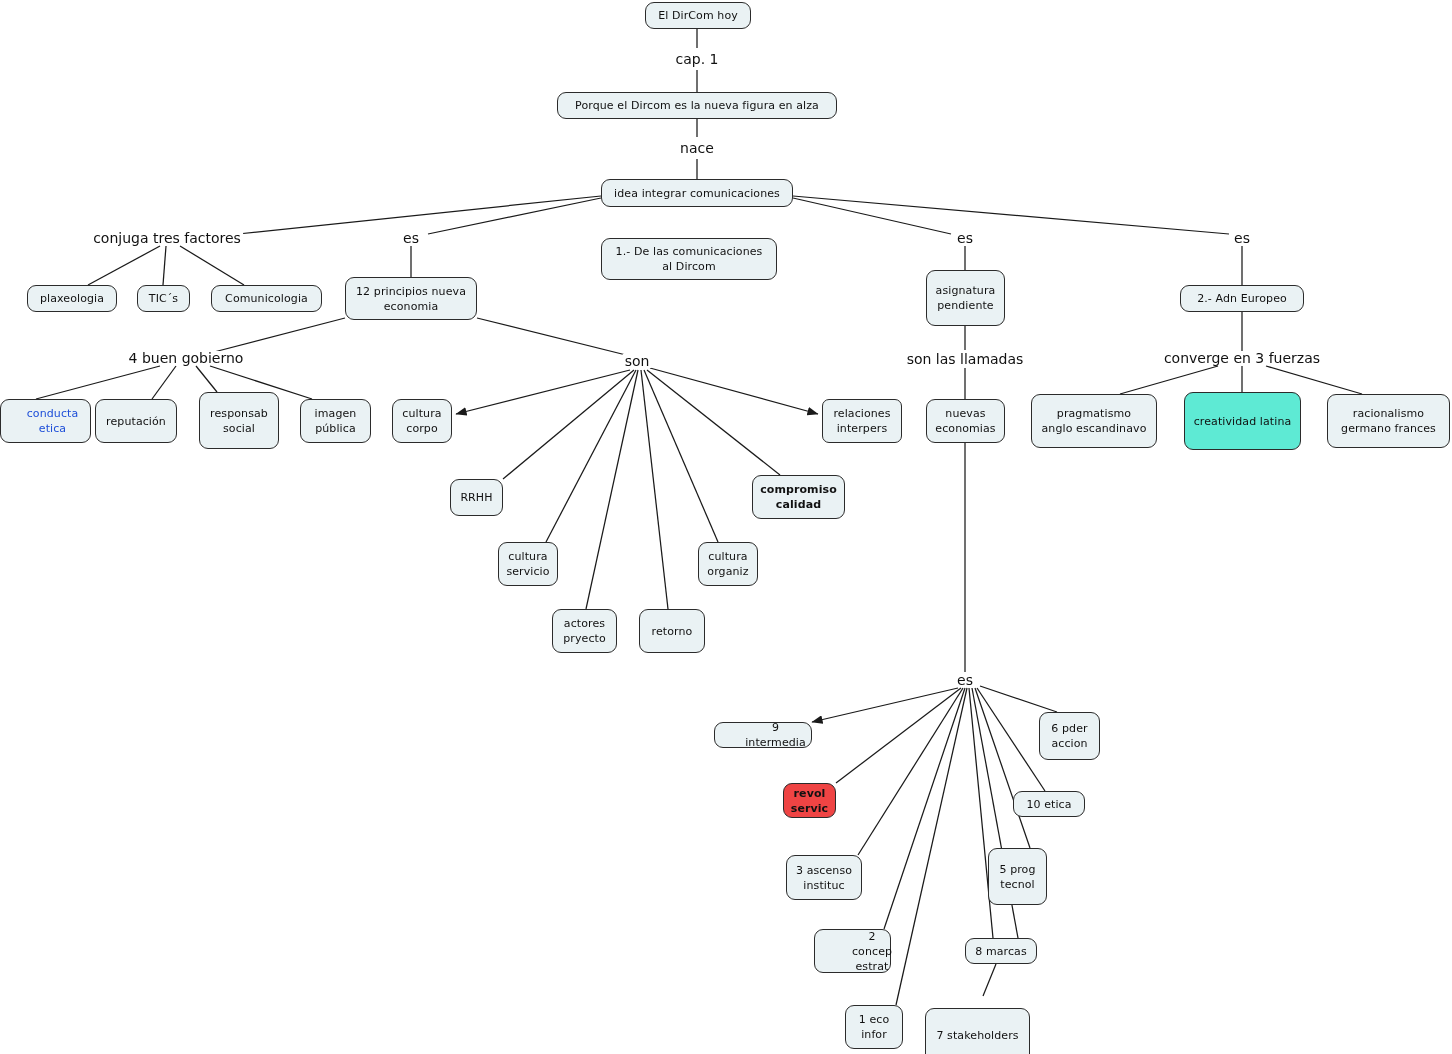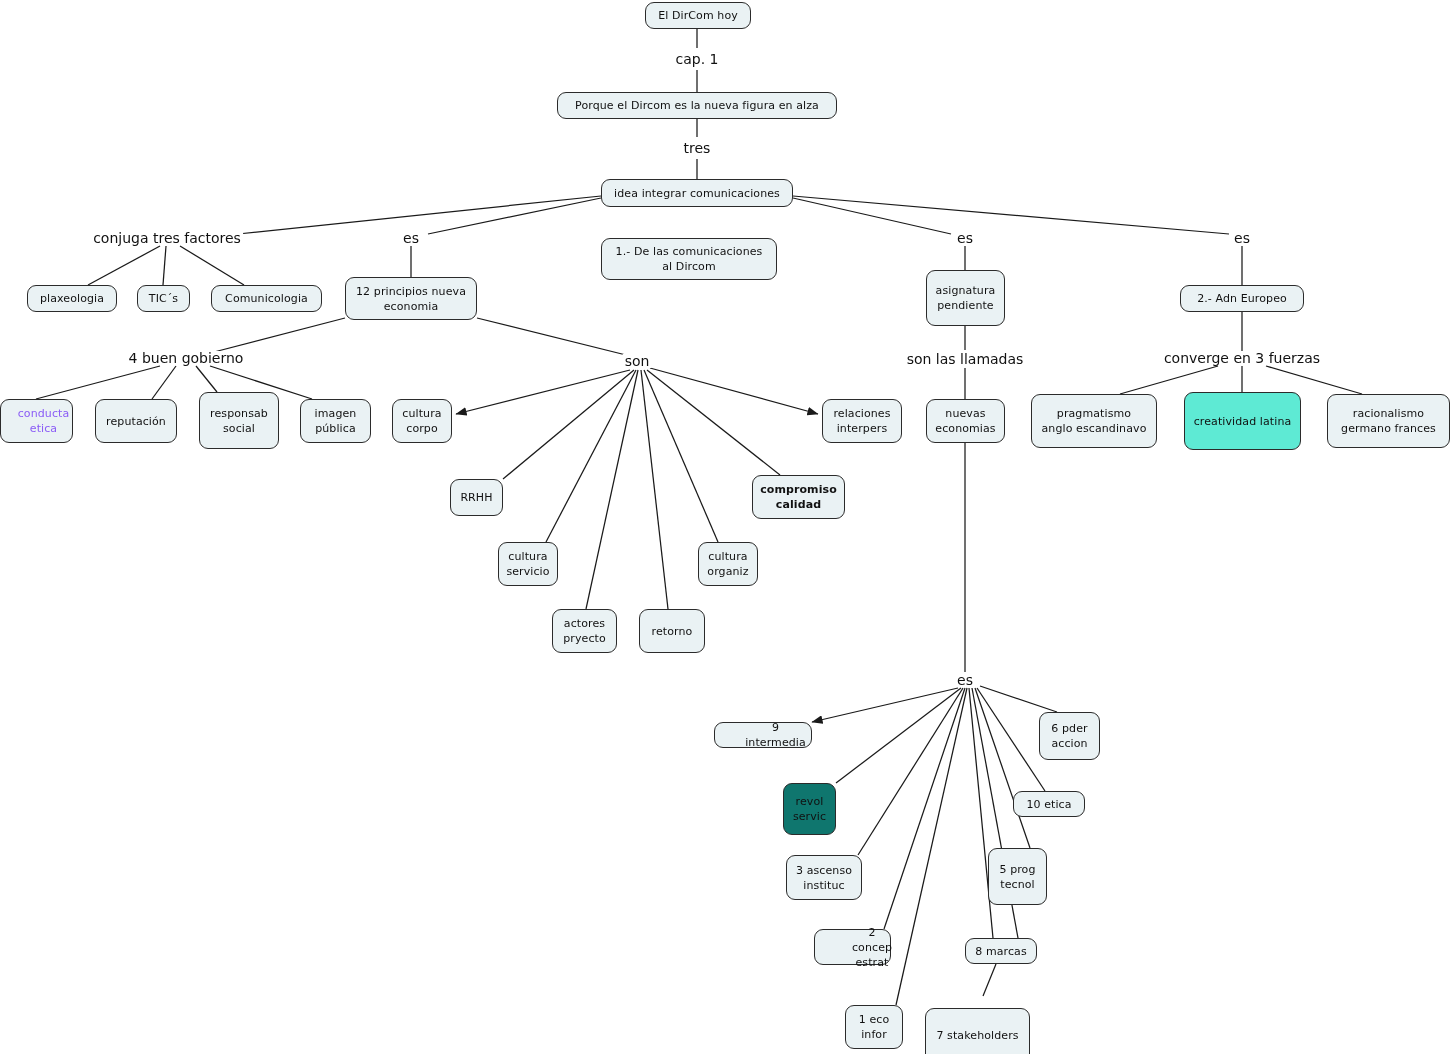--- a/index.html
+++ b/index.html
@@ -122,30 +122,30 @@
       <div class="node" style="left: 27px; top: 285px; width: 90px; height: 27px; background: rgb(234, 242, 244); border-color: rgb(43, 43, 43); color: rgb(17, 17, 17);">plaxeologia</div>
       <div class="node" style="left: 137px; top: 285px; width: 53px; height: 27px; background: rgb(234, 242, 244); border-color: rgb(43, 43, 43); color: rgb(17, 17, 17);">TIC´s</div>
       <div class="node" style="left: 211px; top: 285px; width: 111px; height: 27px; background: rgb(234, 242, 244); border-color: rgb(43, 43, 43); color: rgb(17, 17, 17);">Comunicologia</div>
       <div class="node" style="left: 345px; top: 277px; width: 132px; height: 43px; background: rgb(234, 242, 244); border-color: rgb(43, 43, 43); color: rgb(17, 17, 17);">12 principios nueva
 economia</div>
       <div class="node" style="left: 601px; top: 238px; width: 176px; height: 42px; background: rgb(234, 242, 244); border-color: rgb(43, 43, 43); color: rgb(17, 17, 17);">1.- De las comunicaciones
 al Dircom</div>
       <div class="node" style="left: 926px; top: 270px; width: 79px; height: 56px; background: rgb(234, 242, 244); border-color: rgb(43, 43, 43); color: rgb(17, 17, 17);">asignatura
 pendiente</div>
       <div class="node" style="left: 1180px; top: 285px; width: 124px; height: 27px; background: rgb(234, 242, 244); border-color: rgb(43, 43, 43); color: rgb(17, 17, 17);">2.- Adn Europeo</div>
-      <div class="node" style="left: 0px; top: 399px; width: 73px; height: 44px; background: rgb(234, 242, 244); border-color: rgb(43, 43, 43); color: #8b5cf6; padding-left: 20px;">conducta
+      <div class="node" style="left: 0px; top: 399px; width: 91px; height: 44px; background: rgb(234, 242, 244); border-color: rgb(43, 43, 43); color: #1d4ed8; padding-left: 20px;">conducta
 etica</div>
       <div class="node" style="left: 95px; top: 399px; width: 82px; height: 44px; background: rgb(234, 242, 244); border-color: rgb(43, 43, 43); color: rgb(17, 17, 17);">reputación</div>
       <div class="node" style="left: 199px; top: 392px; width: 80px; height: 57px; background: rgb(234, 242, 244); border-color: rgb(43, 43, 43); color: rgb(17, 17, 17);">responsab
 social</div>
       <div class="node" style="left: 300px; top: 399px; width: 71px; height: 44px; background: rgb(234, 242, 244); border-color: rgb(43, 43, 43); color: rgb(17, 17, 17);">imagen
 pública</div>
       <div class="node" style="left: 392px; top: 399px; width: 60px; height: 44px; background: rgb(234, 242, 244); border-color: rgb(43, 43, 43); color: rgb(17, 17, 17);">cultura
 corpo</div>
-      <div class="node" style="left: 822px; top: 399px; width: 80px; height: 44px; background: rgb(234, 242, 244); border-color: rgb(43, 43, 43); color: rgb(17, 17, 17);">relaciones
+      <div class="node" style="left: 822px; top: 399px; width: 80px; height: 44px; background: rgb(234, 242, 244); border-color: rgb(43, 43, 43); color: rgb(17, 17, 17); border-radius: 7px;">relaciones
 interpers</div>
       <div class="node" style="left: 926px; top: 399px; width: 79px; height: 44px; background: rgb(234, 242, 244); border-color: rgb(43, 43, 43); color: rgb(17, 17, 17);">nuevas
 economias</div>
       <div class="node" style="left: 1031px; top: 394px; width: 126px; height: 54px; background: rgb(234, 242, 244); border-color: rgb(43, 43, 43); color: rgb(17, 17, 17);">pragmatismo
 anglo escandinavo</div>
       <div class="node" style="left: 1184px; top: 392px; width: 117px; height: 58px; background: #5eead4; border-color: rgb(43, 43, 43); color: rgb(17, 17, 17);">creatividad latina</div>
       <div class="node" style="left: 1327px; top: 394px; width: 123px; height: 54px; background: rgb(234, 242, 244); border-color: rgb(43, 43, 43); color: rgb(17, 17, 17);">racionalismo
 germano frances</div>
       <div class="node" style="left: 450px; top: 479px; width: 53px; height: 37px; background: rgb(234, 242, 244); border-color: rgb(43, 43, 43); color: rgb(17, 17, 17);">RRHH</div>
       <div class="node" style="left: 752px; top: 475px; width: 93px; height: 44px; background: rgb(234, 242, 244); border-color: rgb(43, 43, 43); color: rgb(17, 17, 17); font-weight: bold;">compromiso
@@ -153,37 +153,37 @@
       <div class="node" style="left: 498px; top: 542px; width: 60px; height: 44px; background: rgb(234, 242, 244); border-color: rgb(43, 43, 43); color: rgb(17, 17, 17);">cultura
 servicio</div>
       <div class="node" style="left: 698px; top: 542px; width: 60px; height: 44px; background: rgb(234, 242, 244); border-color: rgb(43, 43, 43); color: rgb(17, 17, 17);">cultura
 organiz</div>
       <div class="node" style="left: 552px; top: 609px; width: 65px; height: 44px; background: rgb(234, 242, 244); border-color: rgb(43, 43, 43); color: rgb(17, 17, 17);">actores
 pryecto</div>
       <div class="node" style="left: 639px; top: 609px; width: 66px; height: 44px; background: rgb(234, 242, 244); border-color: rgb(43, 43, 43); color: rgb(17, 17, 17);">retorno</div>
       <div class="node" style="left: 714px; top: 722px; width: 98px; height: 26px; background: rgb(234, 242, 244); border-color: rgb(43, 43, 43); color: rgb(17, 17, 17); padding-left: 31px;">9 intermedia</div>
       <div class="node" style="left: 1039px; top: 712px; width: 61px; height: 48px; background: rgb(234, 242, 244); border-color: rgb(43, 43, 43); color: rgb(17, 17, 17);">6 pder
 accion</div>
-      <div class="node" style="left: 783px; top: 783px; width: 53px; height: 52px; background: #0f766e; border-color: rgb(43, 43, 43); color: rgb(17, 17, 17);">revol
+      <div class="node" style="left: 783px; top: 783px; width: 53px; height: 35px; background: #ef4444; border-color: rgb(43, 43, 43); color: rgb(17, 17, 17); font-weight: bold;">revol
 servic</div>
       <div class="node" style="left: 1013px; top: 791px; width: 72px; height: 26px; background: rgb(234, 242, 244); border-color: rgb(43, 43, 43); color: rgb(17, 17, 17);">10 etica</div>
       <div class="node" style="left: 786px; top: 855px; width: 76px; height: 45px; background: rgb(234, 242, 244); border-color: rgb(43, 43, 43); color: rgb(17, 17, 17);">3 ascenso
 instituc</div>
       <div class="node" style="left: 988px; top: 848px; width: 59px; height: 57px; background: rgb(234, 242, 244); border-color: rgb(43, 43, 43); color: rgb(17, 17, 17);">5 prog
 tecnol</div>
-      <div class="node" style="left: 814px; top: 929px; width: 77px; height: 36px; background: rgb(234, 242, 244); border-color: rgb(43, 43, 43); color: rgb(17, 17, 17); padding-left: 45px;">2 concep
+      <div class="node" style="left: 814px; top: 929px; width: 77px; height: 44px; background: rgb(234, 242, 244); border-color: rgb(43, 43, 43); color: rgb(17, 17, 17); padding-left: 45px;">2 concep
 estrat</div>
       <div class="node" style="left: 965px; top: 938px; width: 72px; height: 26px; background: rgb(234, 242, 244); border-color: rgb(43, 43, 43); color: rgb(17, 17, 17);">8 marcas</div>
       <div class="node" style="left: 845px; top: 1005px; width: 58px; height: 44px; background: rgb(234, 242, 244); border-color: rgb(43, 43, 43); color: rgb(17, 17, 17);">1 eco
 infor</div>
       <div class="node" style="left: 925px; top: 996px; width: 105px; height: 55px; background: rgb(234, 242, 244); border-color: rgb(43, 43, 43); color: rgb(17, 17, 17); margin-top: 12px;">7 stakeholders</div>
     </div>
   <div id="labels-group">
       <div class="link-label" style="left: 697px; top: 59px;">cap. 1</div>
-      <div class="link-label" style="left: 697px; top: 148px;">tres</div>
+      <div class="link-label" style="left: 697px; top: 148px;">nace</div>
       <div class="link-label" style="left: 167px; top: 238px;">conjuga tres factores</div>
       <div class="link-label" style="left: 411px; top: 238px;">es</div>
       <div class="link-label" style="left: 965px; top: 238px;">es</div>
       <div class="link-label" style="left: 1242px; top: 238px;">es</div>
       <div class="link-label" style="left: 186px; top: 358px;">4 buen gobierno</div>
       <div class="link-label" style="left: 637px; top: 361px;">son</div>
       <div class="link-label" style="left: 965px; top: 359px;">son las llamadas</div>
       <div class="link-label" style="left: 1242px; top: 358px;">converge en 3 fuerzas</div>
       <div class="link-label" style="left: 965px; top: 680px;">es</div>
     </div>

